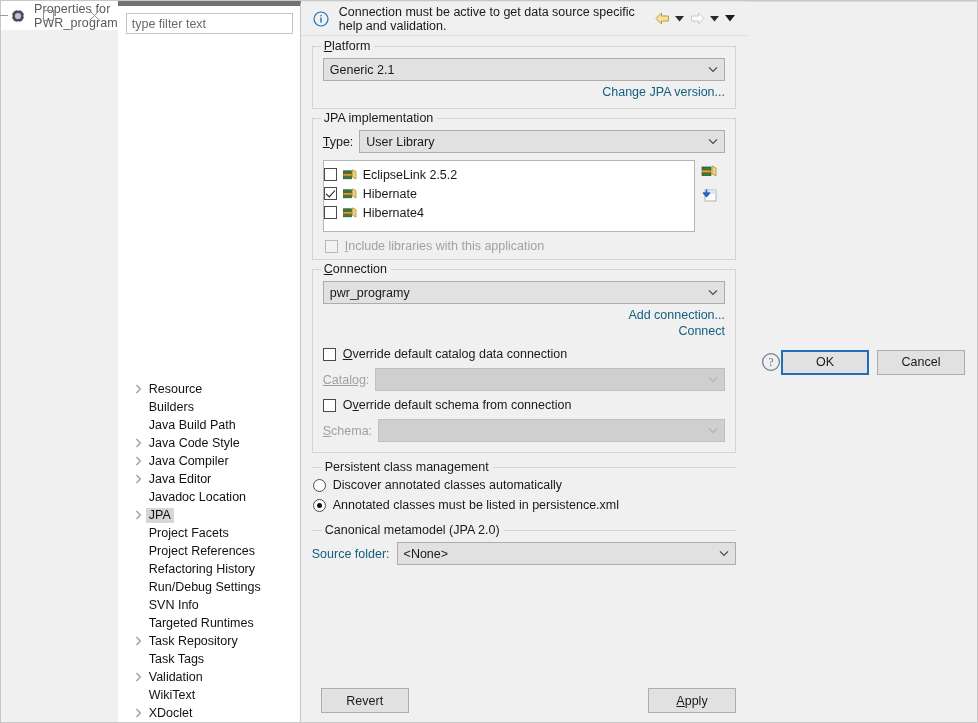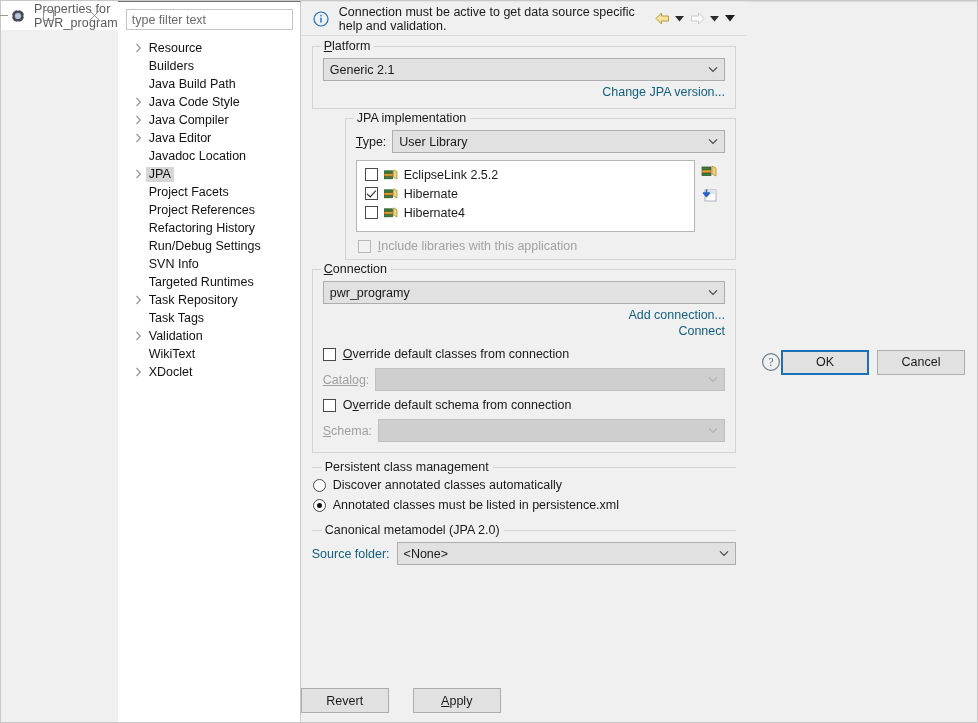--- a/index.html
+++ b/index.html
@@ -56,24 +56,25 @@
     flex: 1 1 auto;
     display: flex;
     min-height: 0;
   }
 
   
   #sidebar {
     width: 183px; flex: 0 0 183px;
     background: #ffffff;
     border-right: 1px solid #c8c8c8;
-    border-top: 1px solid #737373;
+    border-top: 5px solid #737373;
     box-sizing: border-box;
     display: flex; flex-direction: column;
     padding-top: 7px;
+    justify-content: space-between;
   }
   #filter-input {
     margin: 0 7px 6px 8px;
     height: 21px;
     box-sizing: border-box;
     border: 1px solid #c4c4c4;
     background: #fff;
     font-family: "Liberation Sans", sans-serif;
     font-size: 12.5px;
     padding: 0 5px;
@@ -204,21 +205,20 @@
     background: #fff;
     border: 1px solid #b5b5b5;
     height: 72px;
     box-sizing: border-box;
     padding: 4px 0 0 0;
     overflow: hidden;
   }
   .list-row {
     height: 19px;
     display: flex; align-items: center;
-    padding-left: 8px;
     font-size: 12.5px;
   }
   .lib-icon { width: 16px; height: 14px; margin: 0 4px 0 6px; flex: 0 0 16px; }
 
   
   .cbx {
     width: 13px; height: 13px; flex: 0 0 13px;
     border: 1px solid #4a4a4a;
     background: #fff;
     box-sizing: border-box;
@@ -260,22 +260,23 @@
     width: 30px; flex: 0 0 30px;
     display: flex; flex-direction: column; align-items: center;
     padding-top: 3px; gap: 7px;
   }
   .tool-icon { width: 18px; height: 17px; }
 
   
   #apply-strip {
     flex: 0 0 auto;
     padding: 7px 11px 9px 0;
-    display: flex; justify-content: flex-start; gap: 24px;
+    display: flex; justify-content: space-between; gap: 24px;
     background: #f0f0f0;
+    margin-left: 20px;
   }
   .btn {
     min-width: 88px; height: 25px;
     box-sizing: border-box;
     background: #e1e1e1;
     border: 1px solid #adadad;
     font-family: "Liberation Sans", sans-serif;
     font-size: 12.5px;
     color: #1a1a1a;
     display: flex; align-items: center; justify-content: center;
@@ -512,21 +513,21 @@
               <svg width="10" height="7" viewBox="0 0 10 7">
                   <path d="M1 1.4 L5 5.4 L9 1.4" fill="none" stroke="#4a4a4a" stroke-width="1.3"></path>
                 </svg>
             </span>
           </div>
           <div class="link-row">
             <span class="link">Change JPA version...</span>
           </div>
         </div>
 
-        <div class="group" style="padding-bottom:6px;margin-left:33px;">
+        <div class="group" style="padding-bottom:6px;">
           <span class="glabel">JPA implementation</span>
           <div class="group-top-pad"></div>
           <div class="row">
             <span class="lbl">
               <span class="u">T</span>ype:
             </span>
             <div class="combo" style="flex:1 1 auto;">
               <span class="cval">User Library</span>
               <span class="carrow">
                 <svg width="10" height="7" viewBox="0 0 10 7">
@@ -613,21 +614,21 @@
           <div class="link-row">
             <span class="link">Add connection...</span>
           </div>
           <div class="link-row" style="margin-top:2px;">
             <span class="link">Connect</span>
           </div>
 
           <div class="check-row" style="margin-top:9px;">
             <span class="cbx"></span>
             <span class="ctext">
-              <span class="u">O</span><span>verride default classes from connection</span>
+              <span class="u">O</span><span>verride default catalog data connection</span>
             </span>
           </div>
 
           <div class="row" style="margin-top:7px;">
             <span class="lbl dis">
               <span class="u">Catalog</span>:
             </span>
             <div class="combo disabled" style="flex:1 1 auto;">
               <span class="cval"></span>
               <span class="carrow">

